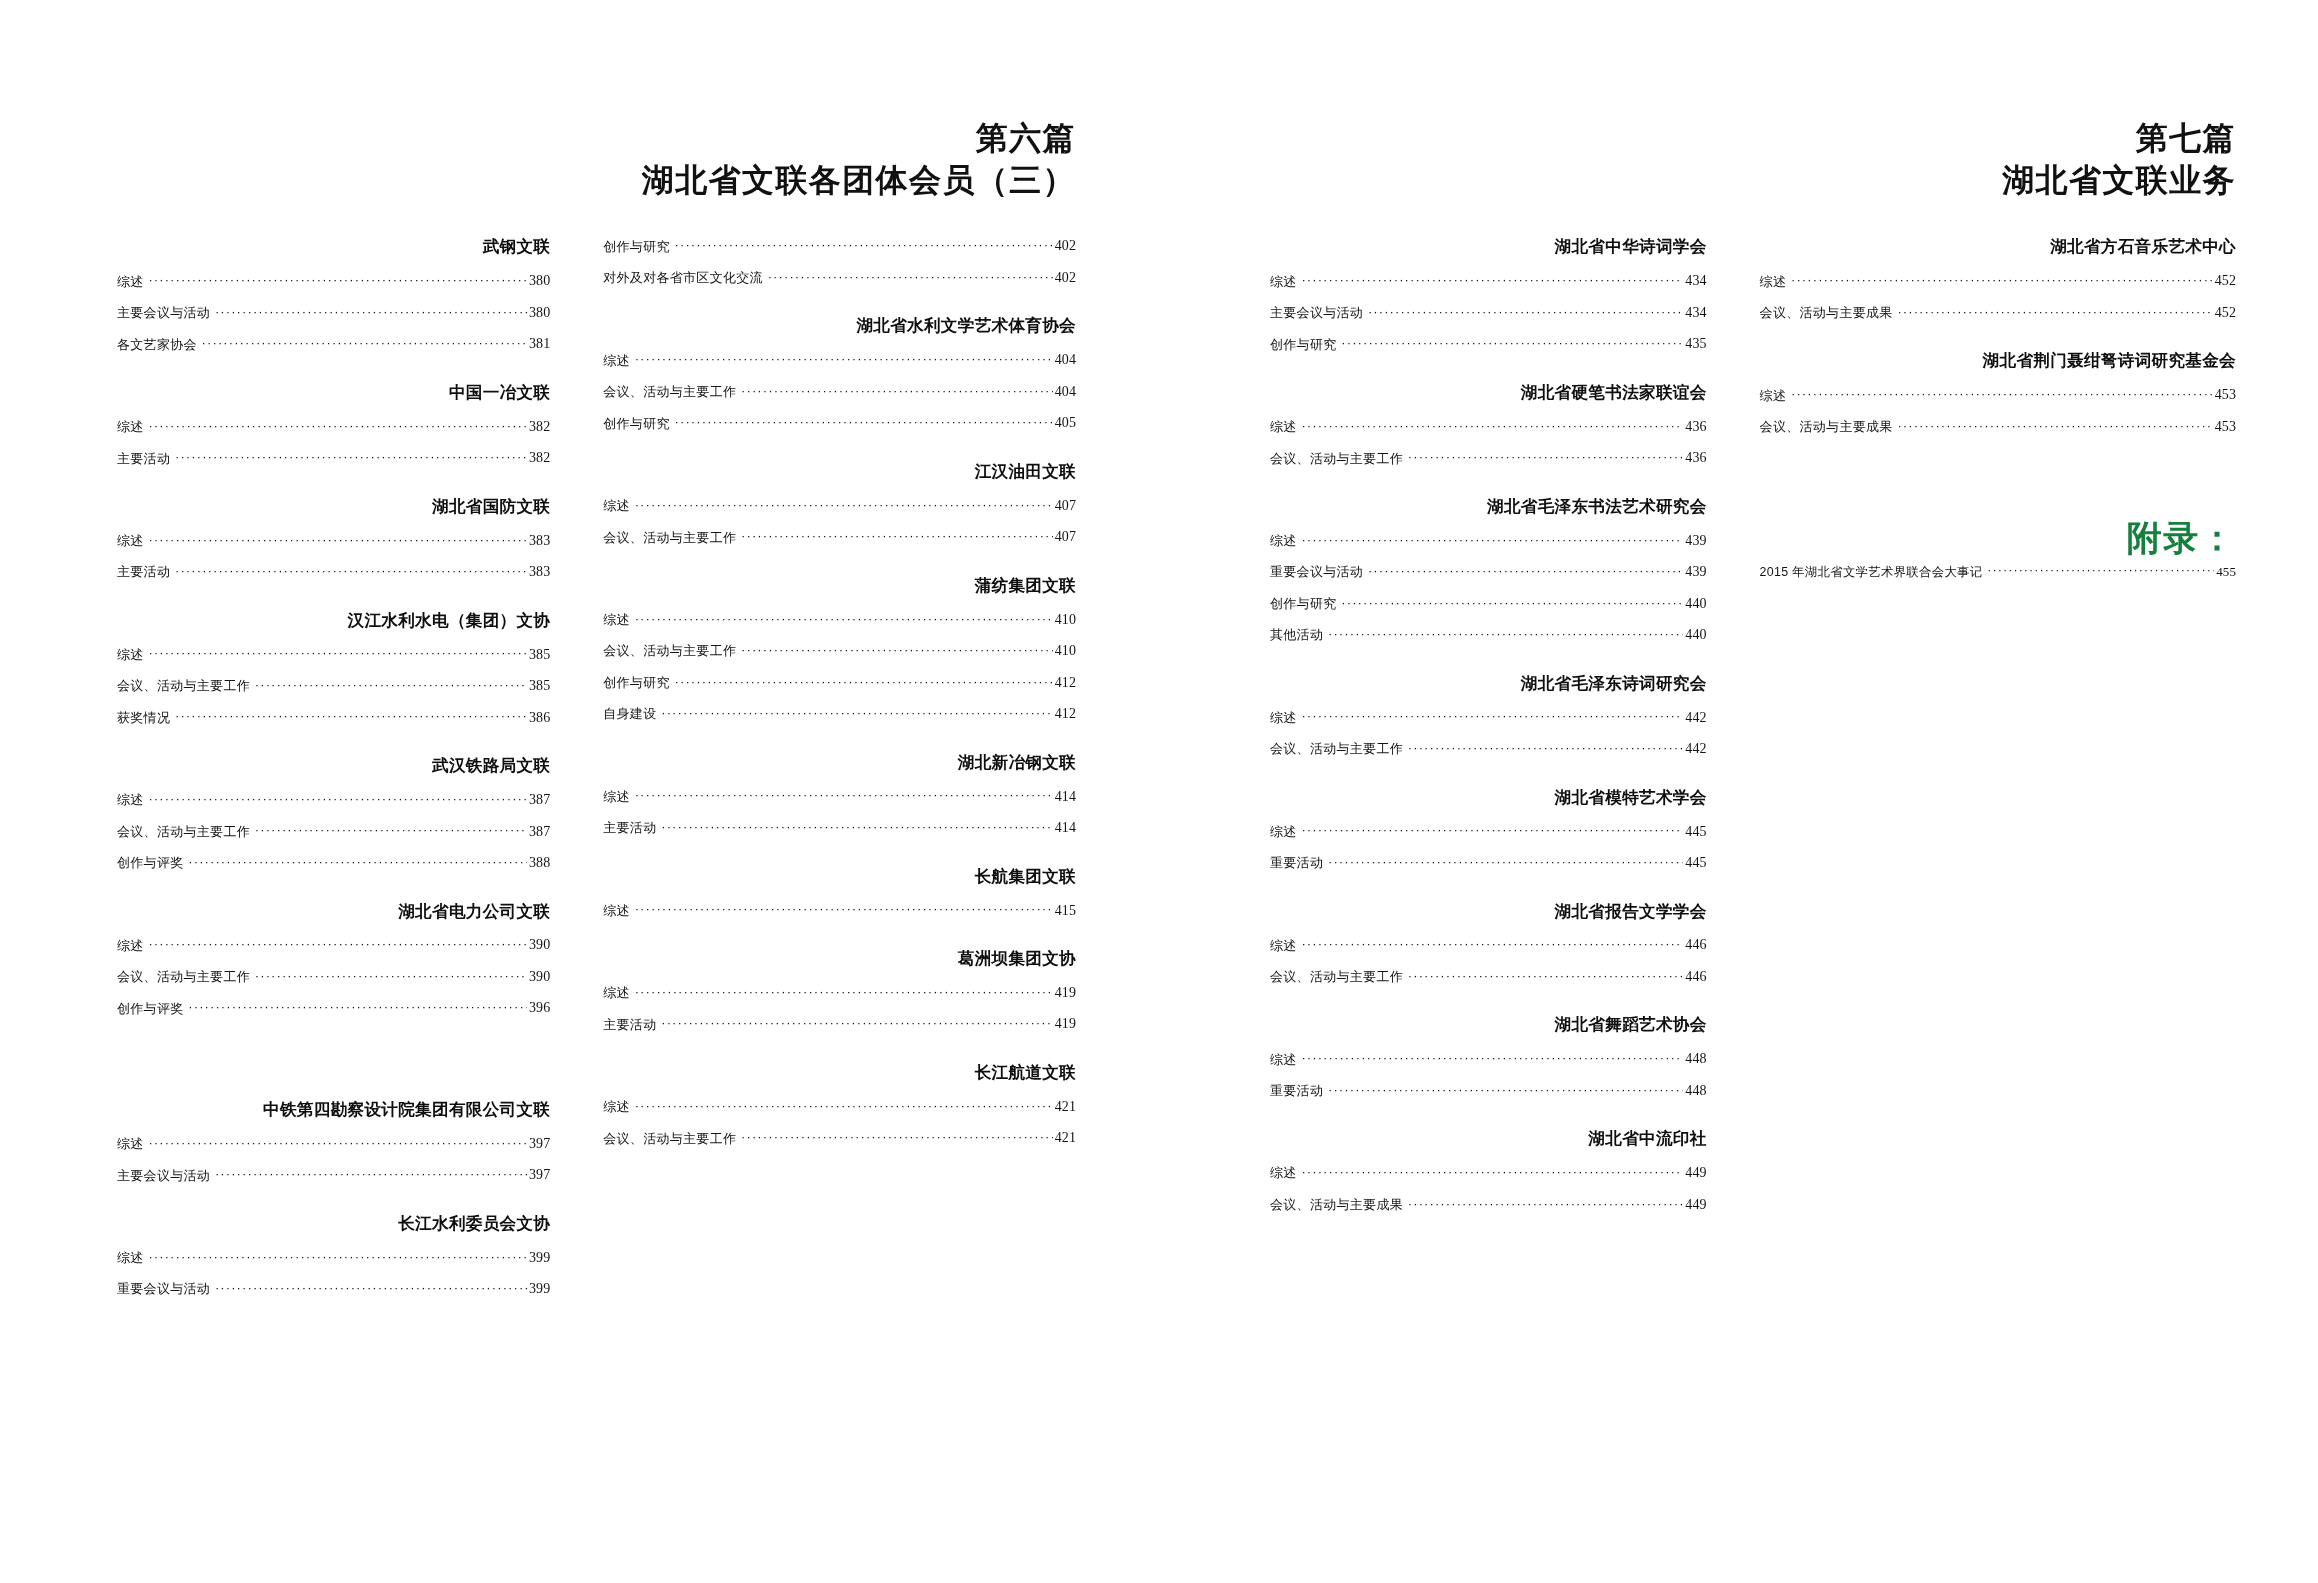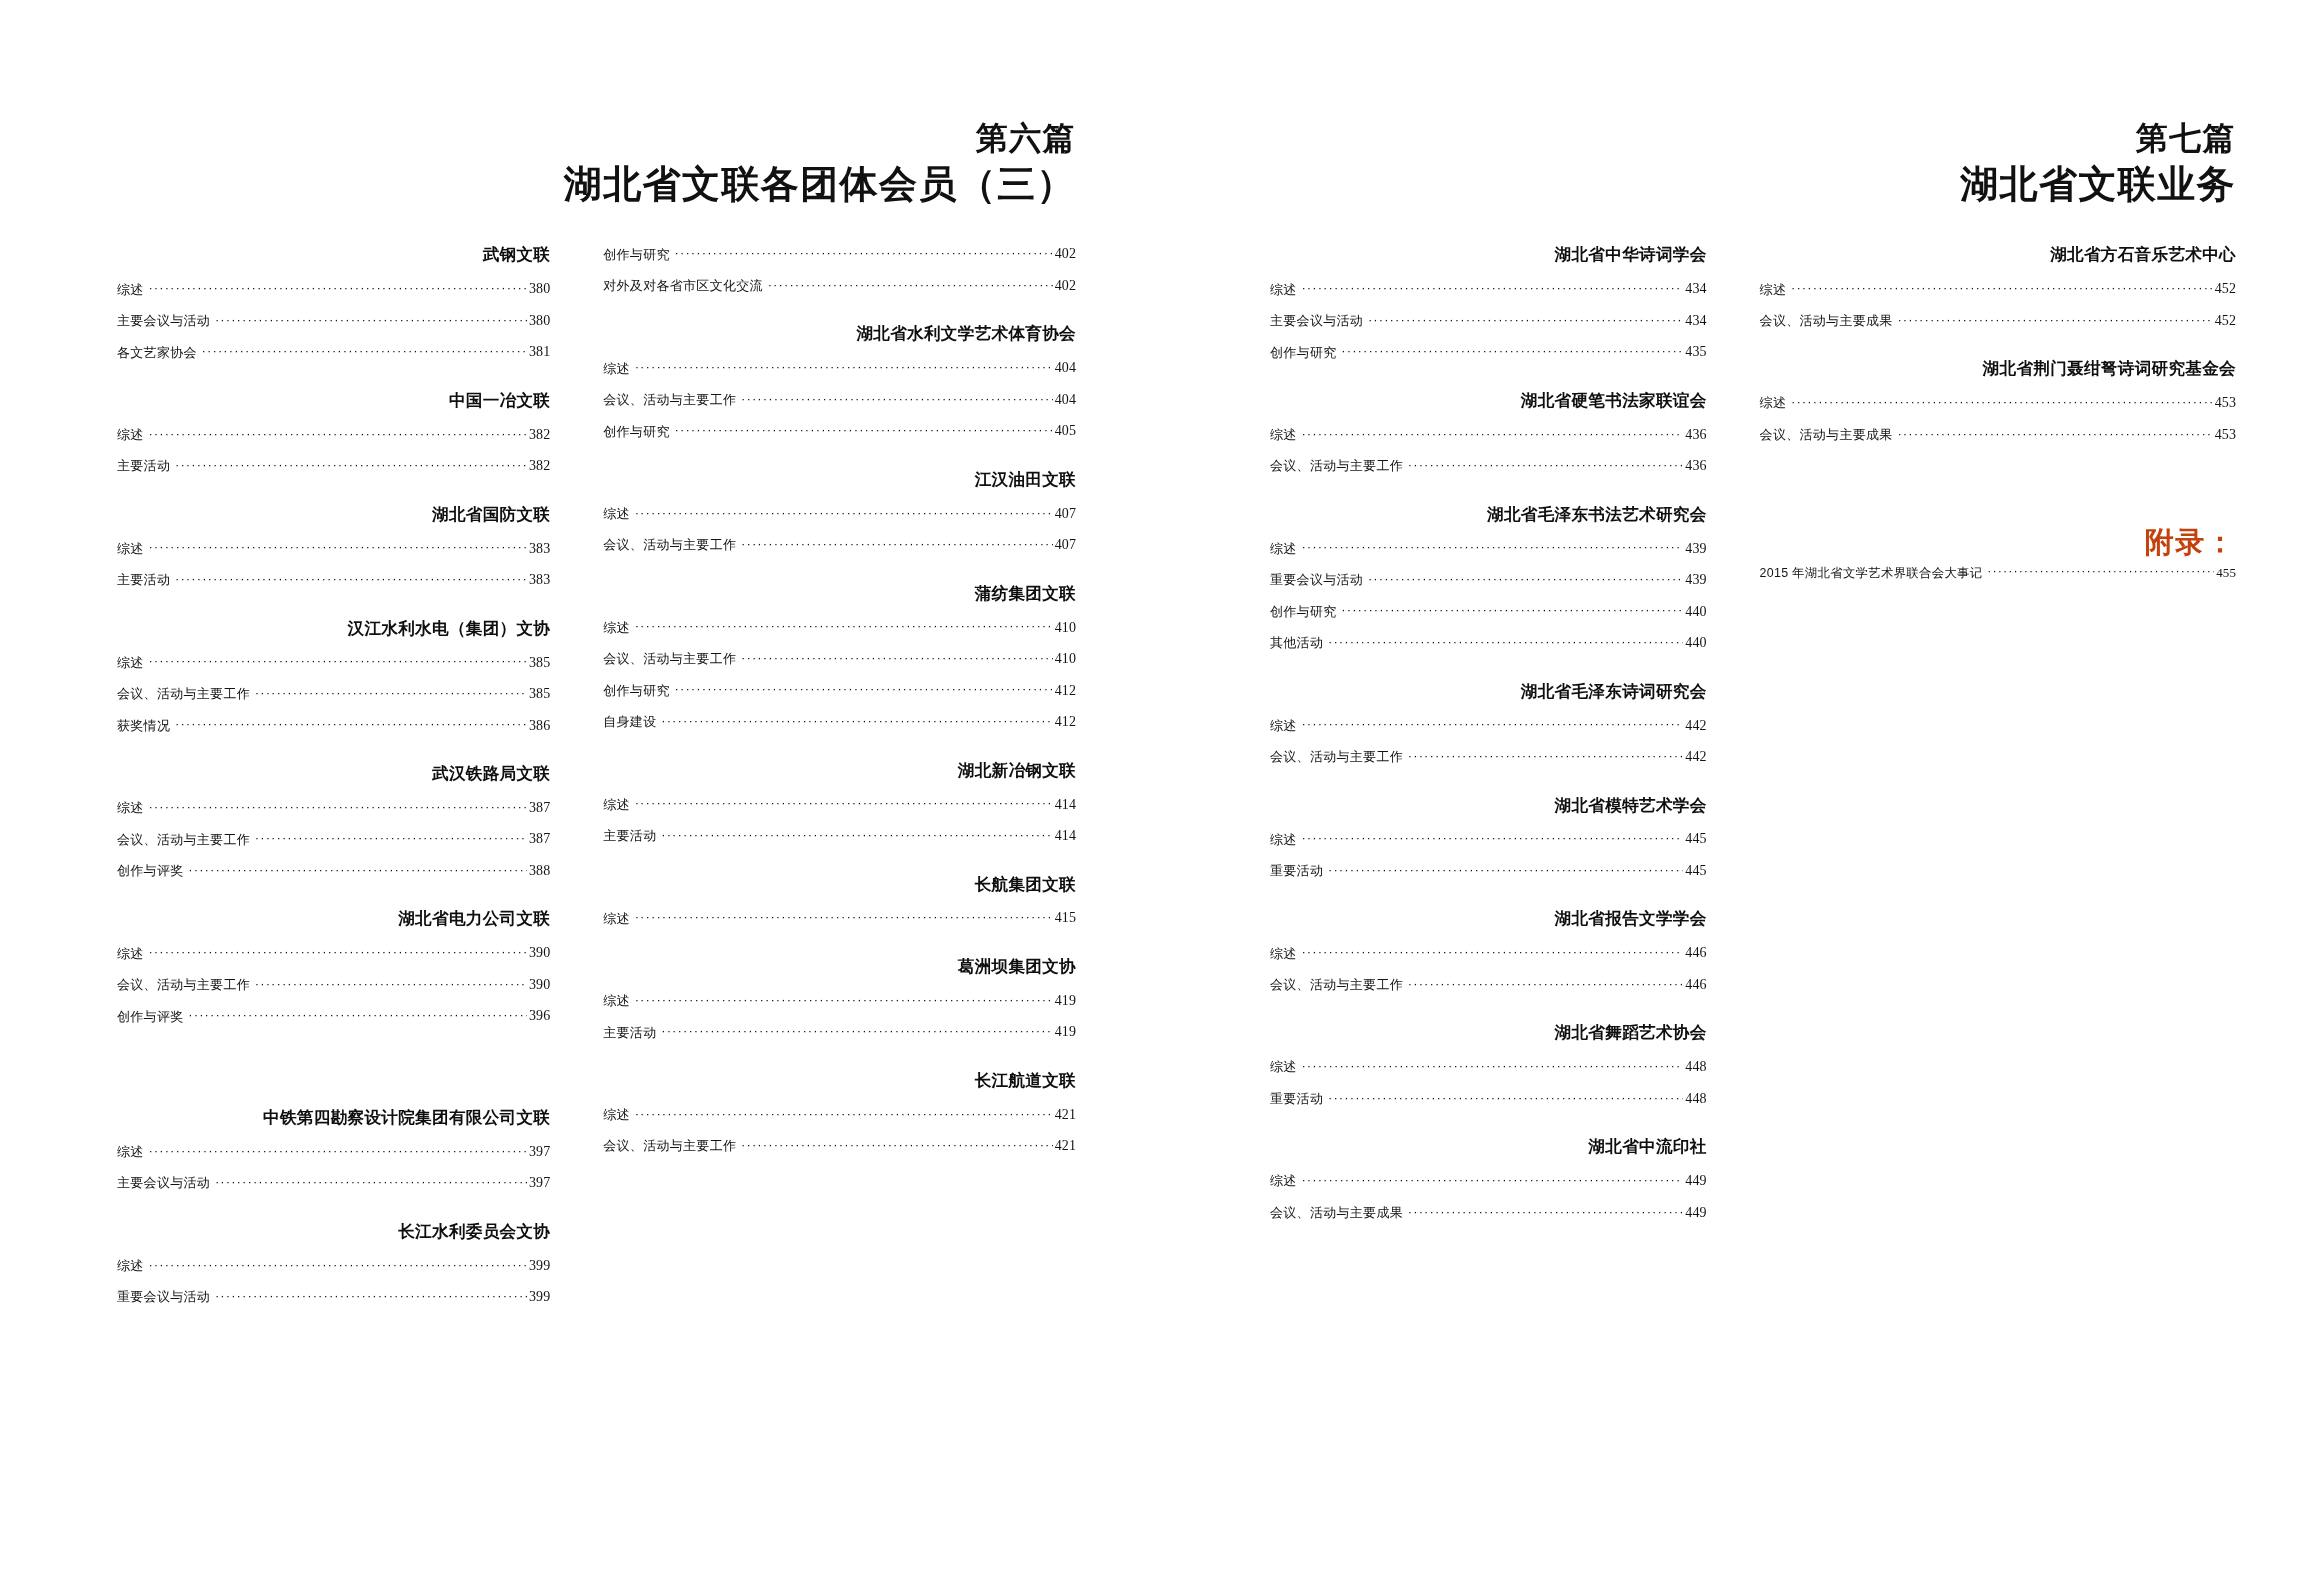--- a/index.html
+++ b/index.html
@@ -36,21 +36,21 @@
     margin-bottom: 36px;
   }
   .part-number {
     font-size: 32px;
     font-weight: 700;
     letter-spacing: 1.4px;
     line-height: 1.32;
     color: #111;
   }
   .part-title-line {
-    font-size: 38px;
+    font-size: 32px;
     font-weight: 700;
     letter-spacing: 1.4px;
     line-height: 1.32;
     color: #111;
     white-space: nowrap;
   }
 
   
   .cols {
     display: flex;
@@ -119,25 +119,25 @@
   }
 
   
   .continued { margin-top: 0; }
 
   
   .appendix {
     margin-top: 83px;
   }
   .appendix-title {
-    font-size: 29px;
+    font-size: 35px;
     font-weight: 700;
     letter-spacing: 1.4px;
     line-height: 1.15;
-    color: #c2410c;
+    color: #15803d;
     margin-bottom: 5.5px;
   }
   .appendix .entry {
     font-size: 12.4px;
     margin-bottom: 12px;
   }
   .appendix .entry-dots::after { font-size: 12.4px; }
   .appendix .entry-page { font-size: 13px; }
 
   .spacer-lg { height: 53px; }

